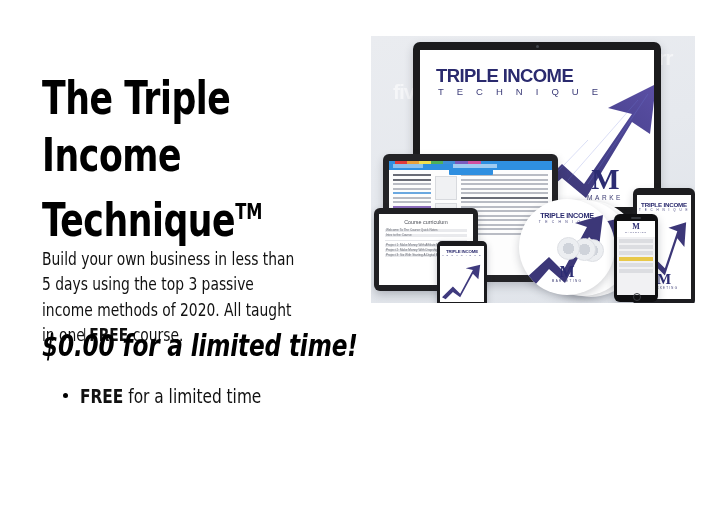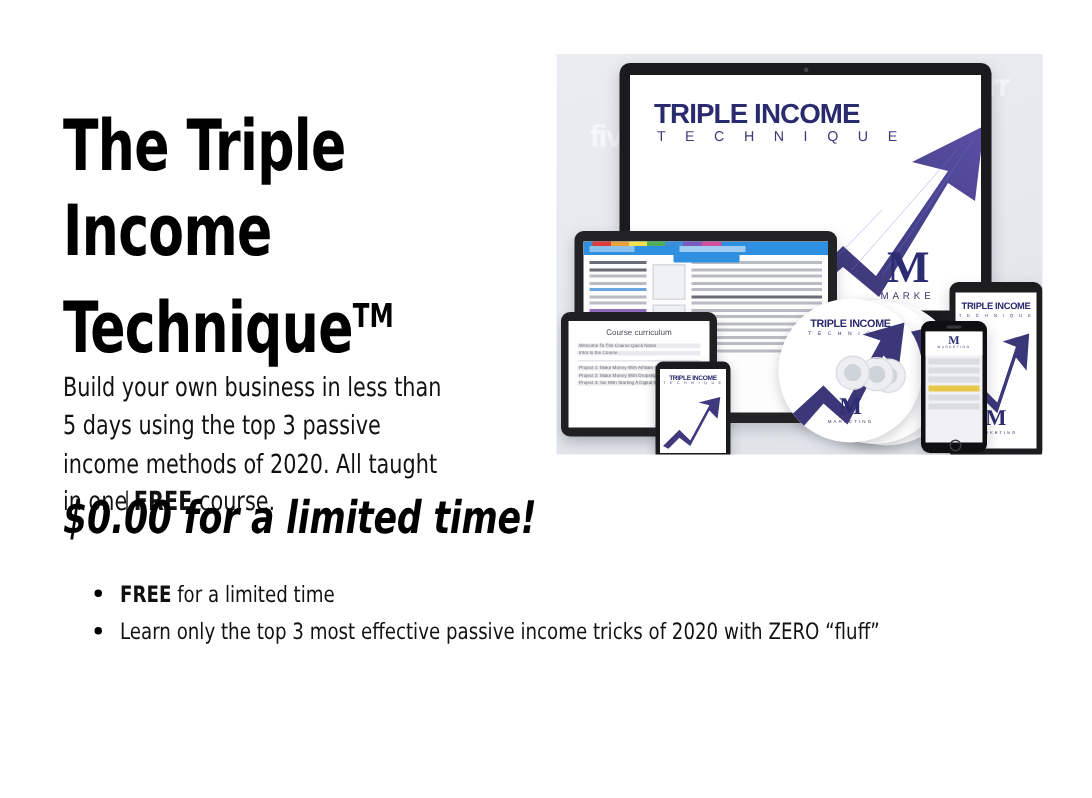--- a/index.html
+++ b/index.html
@@ -81,21 +81,21 @@
 
   .bullets {
     position: absolute;
     left: 58px;
     top: 384px;
     width: 640px;
     margin: 0;
     padding: 0;
     list-style: none;
     font-family: "DejaVu Sans Condensed", "Liberation Sans Narrow", "Liberation Sans", sans-serif;
-    font-size: 15px;
+    font-size: 19px;
     line-height: 24.5px;
     color: #111;
   }
   .bullets li {
     position: relative;
     padding-left: 22px;
     margin-bottom: 0px;
   }
   .bullets li .bullet-dot {
     position: absolute;
@@ -489,24 +489,20 @@
   <h1 class="headline"><span>The Triple</span><br><span>Income</span><br><span>Technique</span><span class="tm">TM</span></h1>
 
   <p class="subcopy"><span>Build your own business in less than 5 days using the top 3 passive income methods of 2020. All taught in one</span><span class="caret"></span> <b>FREE</b> <span>course.</span></p>
 
   <div class="price">$0.00 for a limited time!</div>
 
   <ul class="bullets">
     <li>
       <span class="bullet-dot"></span>
       <span class="li-text"><b>FREE</b><span> for a limited time</span></span>
-    </li>
-    <li>
-      <span class="bullet-dot"></span>
-      <span class="li-text"><span>Learn only the top 3 most effective passive income tricks of 2020 with ZERO “fluff”</span></span>
     </li>
   </ul>
 
   <div class="product-shot">
 
     <span class="wm w1">fiverr</span>
     <span class="wm w2">fiverr</span>
     <span class="wm w3">fiverr</span>
     <span class="wm w4">fiverr</span>
     <span class="wm w5">fiverr</span>

